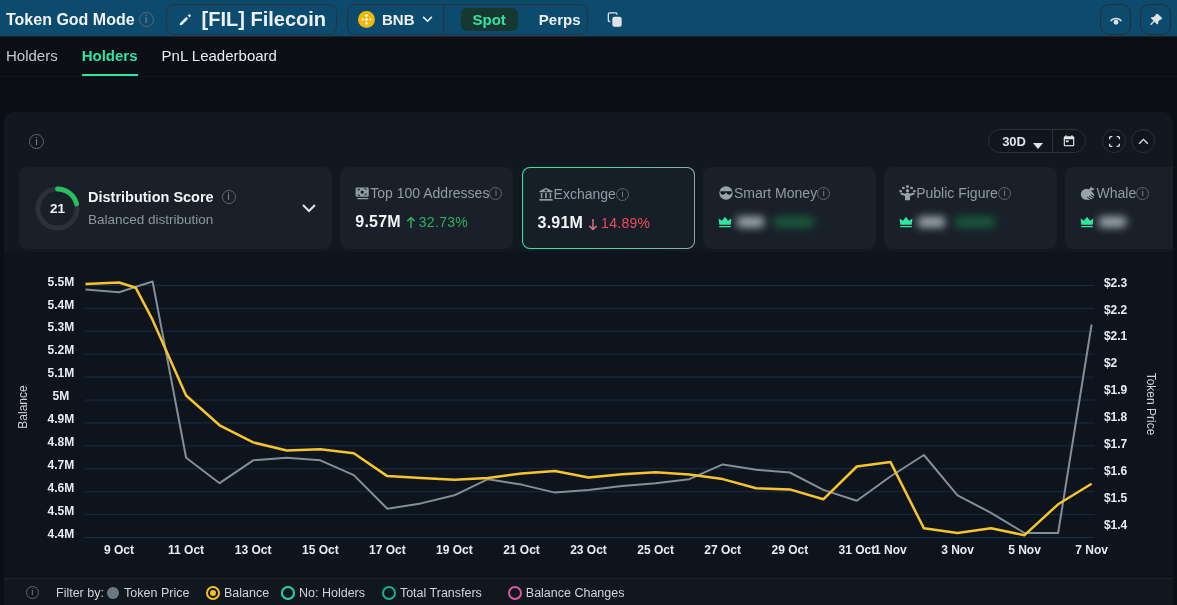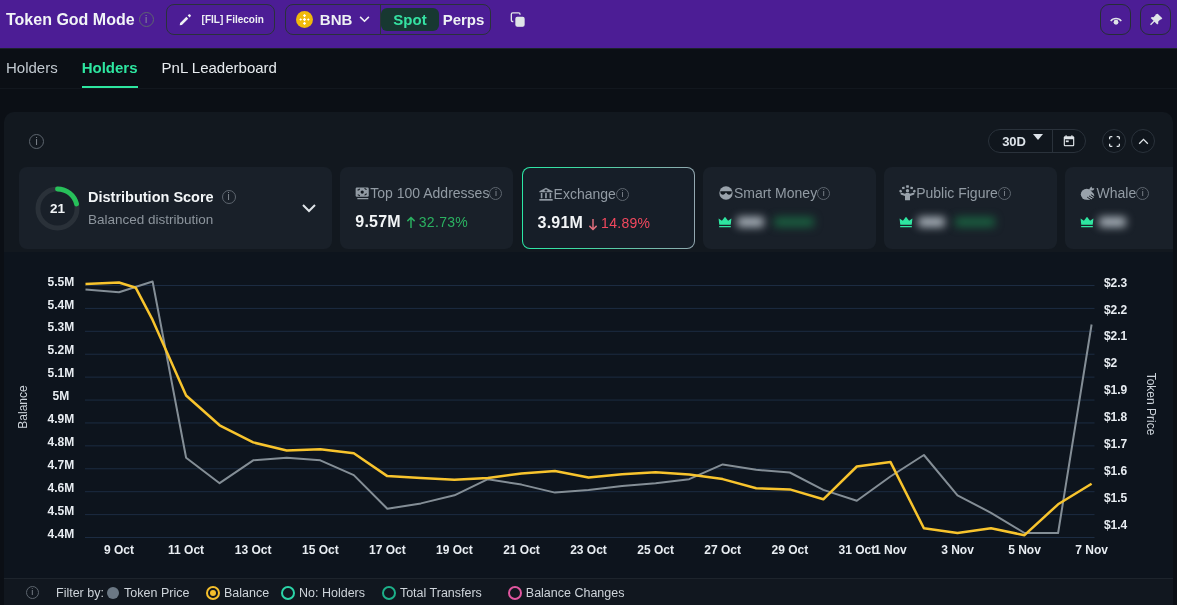--- a/index.html
+++ b/index.html
@@ -1,39 +1,39 @@
 <!DOCTYPE html>
 <html><head>
 <meta charset="utf-8">
 <style>
   * { margin:0; padding:0; box-sizing:border-box; }
   html,body { width:1177px; height:605px; overflow:hidden; background:#0b0f15; font-family:"Liberation Sans", sans-serif; }
-  .topbar { height:49px; border-bottom:1px solid #1b222a; display:flex; align-items:flex-start; padding:4px 6px 0 6px; background:#4c1d95; }
+  .topbar { height:37px; border-bottom:1px solid #1b222a; display:flex; align-items:flex-start; padding:4px 6px 0 6px; background:#0c4a6e; }
   .topbar > * { height:31px; }
   .tgm { color:#f2f5f7; font-size:16px; font-weight:bold; line-height:31px; }
   .info { display:inline-block; width:15px; height:15px; border:1px solid #5d656e; border-radius:50%; color:#8b929a; font-size:10px; line-height:13px; text-align:center; font-weight:normal; flex:none; }
-  .btn-fil { margin-left:12px; border:1px solid #2a323b; border-radius:8px; display:flex; align-items:center; padding:0 10px; color:#eef1f4; font-size:10px; font-weight:bold; gap:9px; }
+  .btn-fil { margin-left:12px; border:1px solid #2a323b; border-radius:8px; display:flex; align-items:center; padding:0 10px; color:#eef1f4; font-size:20px; font-weight:bold; gap:9px; }
   .seg { margin-left:10px; border:1px solid #2a323b; border-radius:8px; display:flex; align-items:center; }
   .seg .bnb { display:flex; align-items:center; gap:7px; padding:0 10px; color:#eef1f4; font-size:15px; font-weight:bold; height:100%; border-right:1px solid #2a323b; }
-  .chip-spot { margin:0 0; background:#173831; color:#35e2a2; font-size:15px; font-weight:bold; border-radius:6px; padding:3px 12px; }
+  .chip-spot { margin:0 17px; background:#173831; color:#35e2a2; font-size:15px; font-weight:bold; border-radius:6px; padding:3px 12px; }
   .perps { color:#eef1f4; font-size:15px; font-weight:bold; padding:0 6px 0 4px; }
   .copyic { margin-left:19px; display:flex; align-items:center; }
   .tb-right { margin-left:auto; display:flex; gap:9px; }
   .sqbtn { width:31px; height:31px; border:1px solid #262e37; border-radius:9px; display:flex; align-items:center; justify-content:center; }
   .tabs { height:40px; display:flex; align-items:flex-end; padding:0 6px; gap:24px; background:#0b0f15; border-bottom:1px solid #12171e; }
   .tab { font-size:15px; color:#c2c9d0; padding:0 0 12px; }
   .tab.active { color:#2ee6a0; font-weight:bold; border-bottom:2px solid #2ee6a0; padding-bottom:10px; }
   .tab.white { color:#e8ecf0; }
   .panel { position:absolute; left:4px; right:4px; top:112px; height:493px; background:#12181f; border-radius:10px 10px 0 0; overflow:hidden; }
   .chartzone { position:absolute; left:0; right:0; top:140px; height:438px; background:#0d141d; }
   .phead { display:flex; align-items:center; padding:17px 18px 0 16px; }
   .ptitle { color:#f2f5f7; font-size:16px; font-weight:bold; letter-spacing:0.2px; }
   .pctrl { margin-left:auto; display:flex; align-items:center; }
   .pill { height:24px; border:1px solid #2a323b; border-radius:12px; display:flex; align-items:center; background:#10161d; }
-  .pill .d30 { color:#dde3e9; font-size:13px; font-weight:bold; padding:0 9px 0 13px; display:flex; align-items:flex-start; gap:7px; }
+  .pill .d30 { color:#dde3e9; font-size:13px; font-weight:bold; padding:0 9px 0 13px; display:flex; align-items:flex-end; gap:7px; }
   .pill .cal { border-left:1px solid #2a323b; height:100%; display:flex; align-items:center; padding:0 9px; }
   .cbtn { width:24px; height:24px; border:1px solid #2a323b; border-radius:50%; display:flex; align-items:center; justify-content:center; background:#10161d; }
   .cards { position:absolute; left:15px; top:55px; display:flex; gap:8.3px; }
   .card { background:#192029; border-radius:8px; height:82px; flex:none; }
   .card1 { width:313px; display:flex; align-items:center; padding:0 16px; }
   .cardS { width:173px; padding:18px 4px 0 15px; }
   .cardS.sel { border:1px solid transparent; background:linear-gradient(#161e28,#161e28) padding-box, linear-gradient(to right, #2be8a6, #40d9a2 35%, #93a7b0) border-box; }
   .crow1 { display:flex; align-items:center; color:#929ba4; font-size:14px; white-space:nowrap; }
   .crow1 svg { flex:none; }
   .crow1 .info { margin-left:0; width:13px; height:13px; line-height:11px; font-size:9px; }

